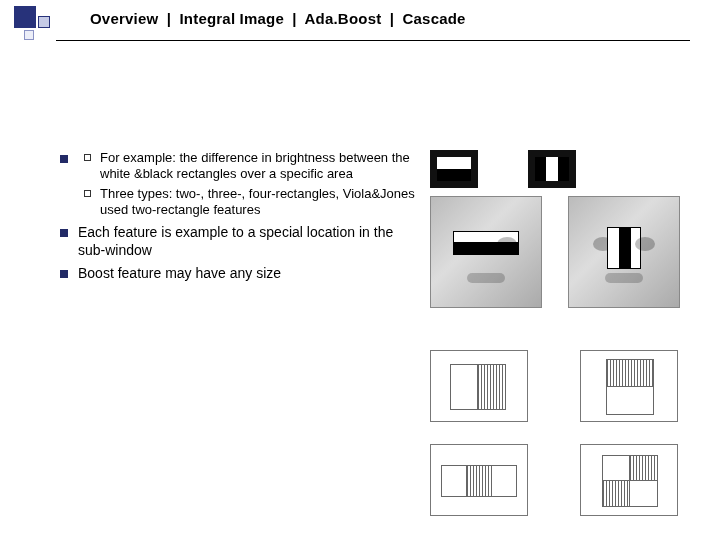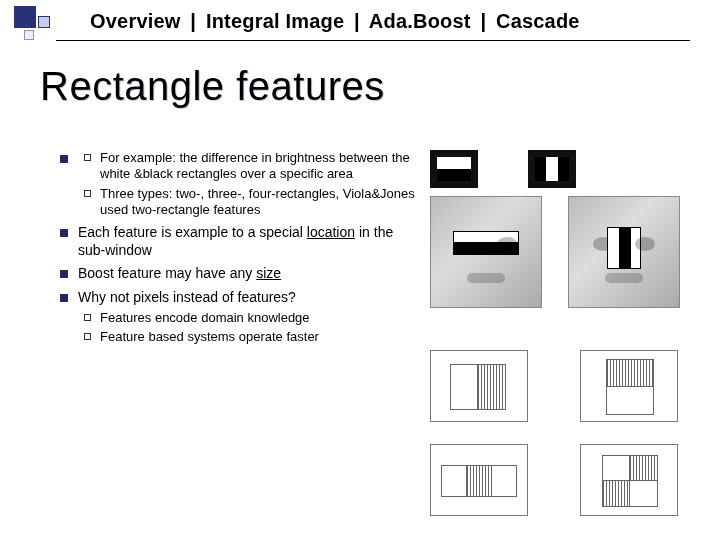--- a/index.html
+++ b/index.html
@@ -30,21 +30,21 @@
   .deco .sq { position: absolute; box-sizing: border-box; }
   .sq-big    { left: 0px;  top: 0px;  width: 22px; height: 22px; background:#27327a; }
   .sq-med    { left: 24px; top: 10px; width: 12px; height: 12px; background:#c6cbe6; border:1px solid #27327a; }
   .sq-small  { left: 10px; top: 24px; width: 10px; height: 10px; background:#eceef8; border:1px solid #8a92c4; }
 
   
   .breadcrumb {
     position: absolute;
     left: 90px;
     top: 10px;
-    font-size: 20px;
+    font-size: 15px;
     font-weight: bold;
     letter-spacing: 0.2px;
     white-space: nowrap;
   }
   .breadcrumb .sep { margin: 0 4px; }
   .hr {
     position: absolute;
     left: 56px;
     right: 30px;
     top: 40px;
@@ -84,21 +84,21 @@
   ul.l2 { margin-top: 4px; }
   ul.l2 > li { position: relative; padding-left: 22px; margin-bottom: 3px; font-size: 13px; }
   ul.l2 > li::before {
     content: "";
     position: absolute;
     left: 6px; top: 4px;
     width: 7px; height: 7px;
     border: 1px solid #333; background: #fff;
     box-sizing: border-box;
   }
-  .under { text-decoration: underline; }
+  .under { }
 
   
   .figs { position: absolute; left: 430px; top: 150px; width: 270px; }
 
   
   .tile { width: 48px; height: 38px; background:#111; box-sizing:border-box; padding:7px; display:flex; align-items:center; justify-content:center; }
   .twoH { background:#fff; display:flex; flex-direction:column; width:100%; height:100%; }
   .twoH .blk { flex:1; background:#000; }
   .twoH .wht { flex:1; background:#fff; }
   .twoV { background:#000; display:flex; width:100%; height:100%; }
@@ -159,43 +159,35 @@
     <span>Overview</span>
     <span class="sep">|</span>
     <span>Integral Image</span>
     <span class="sep">|</span>
     <span>Ada.Boost</span>
     <span class="sep">|</span>
     <span>Cascade</span>
   </div>
   <div class="hr"></div>
 
-  <div class="title">Rectangle features</div>
 
   <div class="content">
     <ul class="l1">
       <li>
         <ul class="l2">
           <li><span>For example: the difference in brightness between the white &amp;black rectangles over a specific area</span></li>
           <li><span>Three types: two-, three-, four-rectangles, Viola&amp;Jones used two-rectangle features</span></li>
         </ul>
       </li>
       <li>
         <span>Each feature is example to a special </span><span class="under">location</span><span> in the sub-window</span>
       </li>
       <li>
         <span>Boost feature may have any </span><span class="under">size</span>
       </li>
-      <li>
-        <span>Why not pixels instead of features?</span>
-        <ul class="l2">
-          <li><span>Features encode domain knowledge</span></li>
-          <li><span>Feature based systems operate faster</span></li>
-        </ul>
-      </li>
     </ul>
   </div>
 
   <div class="figs">
     <div class="row tight">
       <div class="tile">
         <div class="twoH">
             <div class="wht"></div>
             <div class="blk"></div>
           </div>

